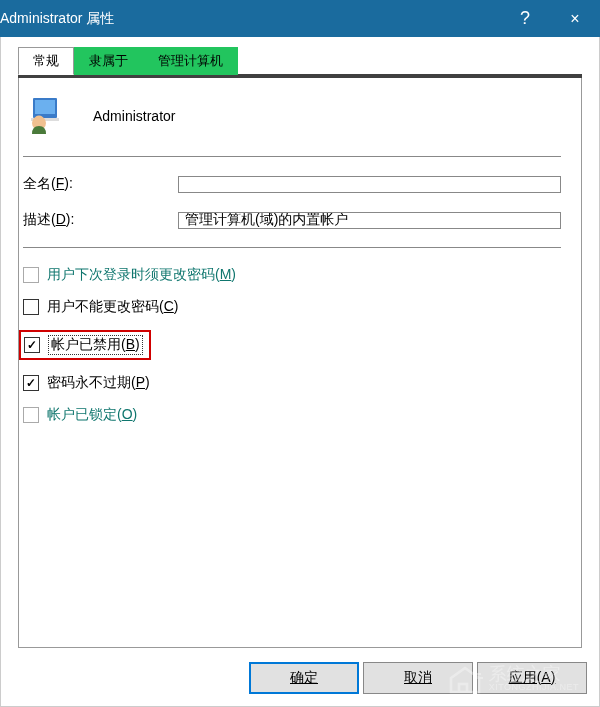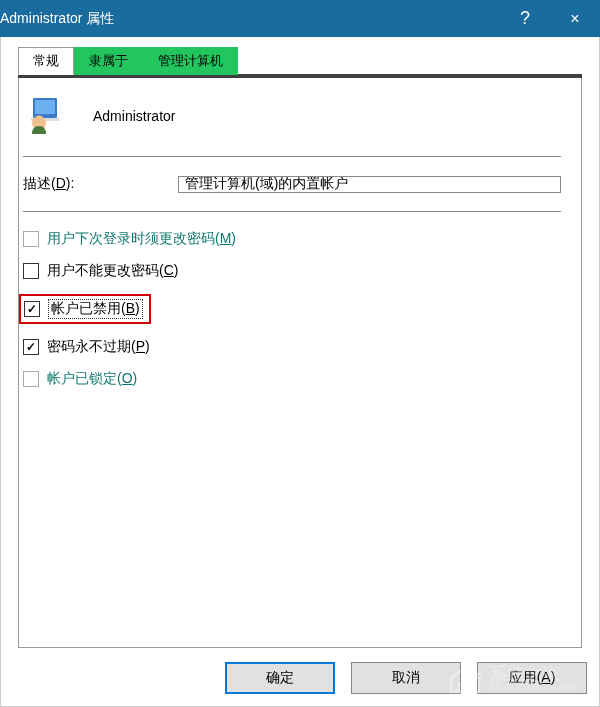--- a/index.html
+++ b/index.html
@@ -145,21 +145,22 @@
     }
     .highlight-box .checkbox-label {
       border: 1px dotted #333;
       padding: 0 2px;
     }
     .button-row {
       position: absolute;
       bottom: 12px;
       right: 12px;
       display: flex;
-      gap: 16px;
+      gap: 4px;
+      text-decoration: underline;
     }
     .btn {
       width: 110px;
       height: 32px;
       border: 1px solid #888;
       background: #e1e1e1;
       font-size: 14px;
       font-family: inherit;
       cursor: pointer;
     }
@@ -221,20 +222,24 @@
           <circle cx="12" cy="27" r="7" fill="#f0c090"></circle>
           <circle cx="12" cy="24" r="4.5" fill="#f0c090"></circle>
           <path d="M5 38 Q5 30 12 30 Q19 30 19 38 Z" fill="#4a7a3a"></path>
         </svg>
       </span>
       <span class="user-name">Administrator</span>
     </div>
 
     <div class="divider"></div>
 
+    <div class="form-row">
+      <span class="form-label">全名(<span class="underline">F</span>):</span>
+      <input class="form-input" value="" style="">
+    </div>
 
     <div class="form-row">
       <span class="form-label">描述(<span class="underline">D</span>):</span>
       <input class="form-input" value="管理计算机(域)的内置帐户" style="">
     </div>
 
     <div class="divider"></div>
 
     <div class="checkbox-row disabled">
       <span class="checkbox"></span>

